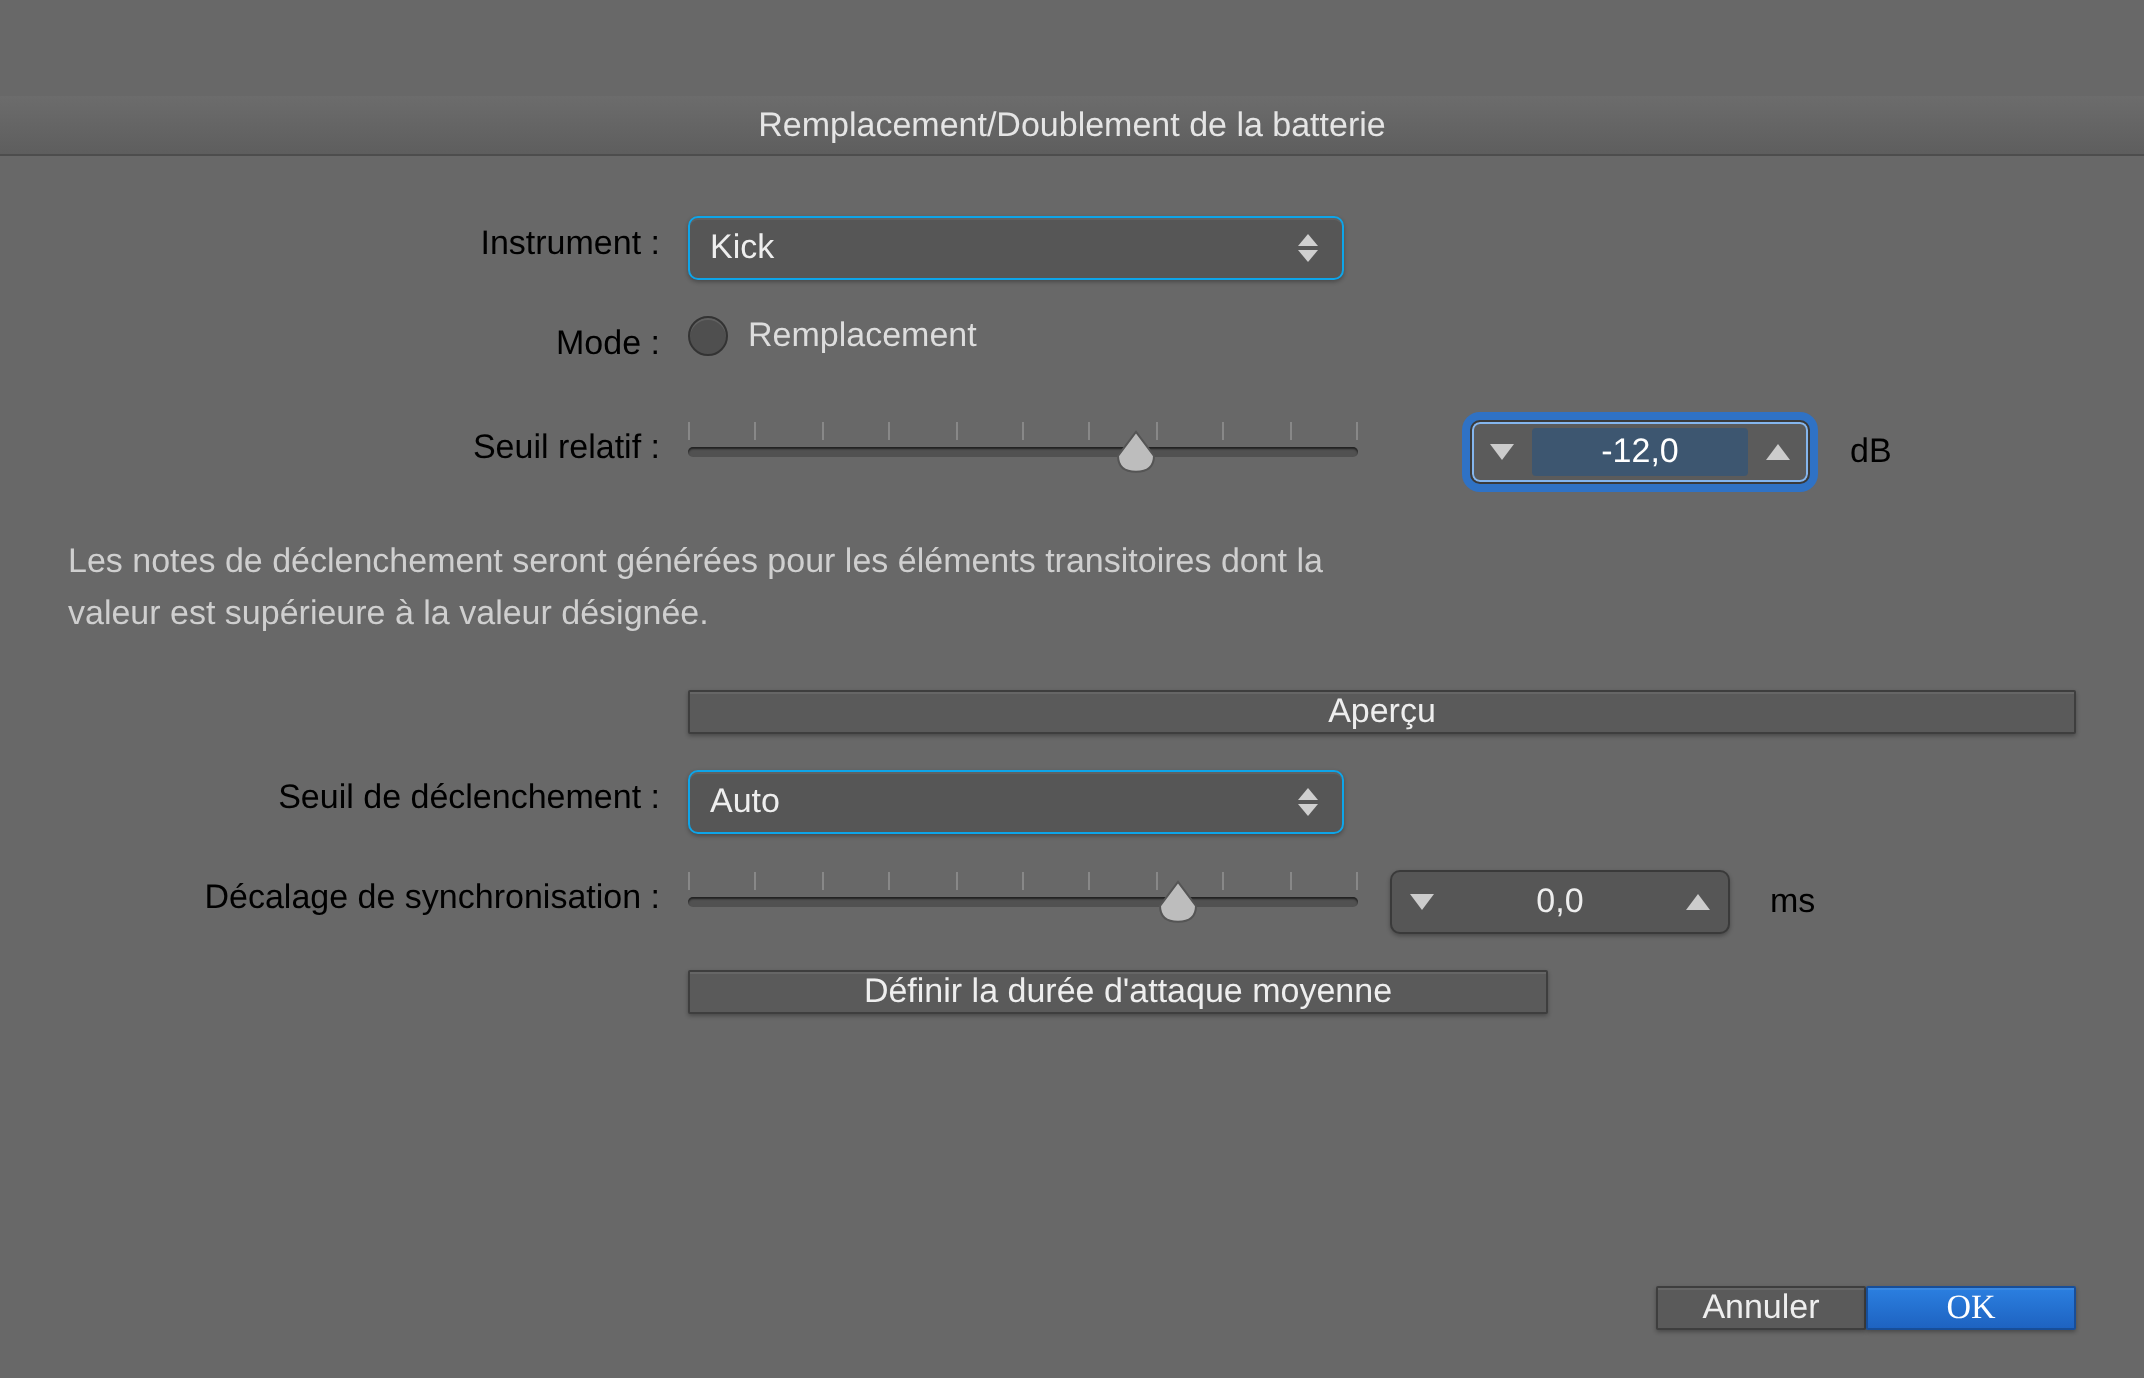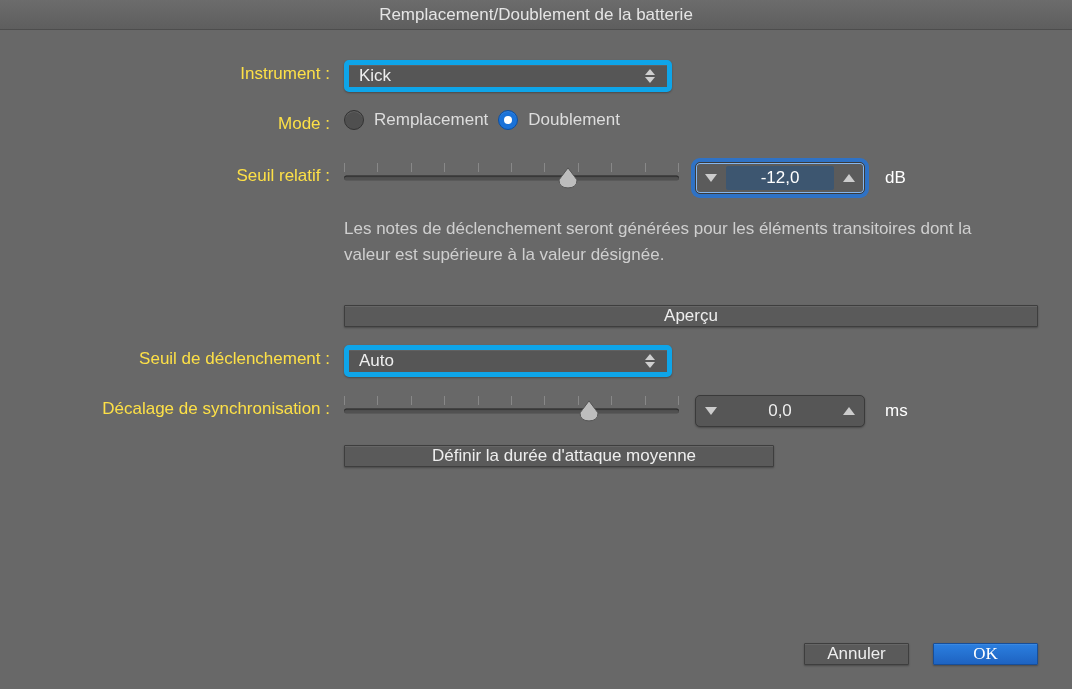--- a/index.html
+++ b/index.html
@@ -13,46 +13,47 @@
     overflow: hidden;
   }
   .titlebar {
     height: 30px;
     line-height: 30px;
     text-align: center;
     color: #e5e5e5;
     font-size: 17px;
     border-bottom: 1px solid #4d4d4d;
     background: linear-gradient(#6c6c6c,#5e5e5e);
+    margin-top: 48px;
   }
   .content {
     padding: 30px 34px 20px 34px;
   }
   .row {
     display: flex;
     align-items: flex-start;
     margin-bottom: 18px;
   }
   .label-col {
     width: 310px;
     text-align: right;
     padding-right: 14px;
     padding-top: 4px;
-    color: #fde047;
+    color: #000000;
   }
   .field-col {
     flex: 1;
     display: flex;
     flex-direction: column;
   }
   .select {
     width: 328px;
     height: 32px;
     background: #565656;
-    border: 5px solid #0ea5e9;
+    border: 1px solid #0ea5e9;
     border-radius: 5px;
     display: flex;
     align-items: center;
     padding: 0 10px;
     color: #eee;
     position: relative;
     box-shadow: 0 1px 0 rgba(255,255,255,0.07) inset, 0 1px 2px rgba(0,0,0,0.3);
   }
   .select .chev {
     position: absolute;
@@ -113,43 +114,44 @@
   .stepper-dec, .stepper-inc {
     width:30px; height:100%; display:flex; align-items:center; justify-content:center;
     cursor:pointer;
   }
   .stepper-val {
     flex:1; text-align:center; font-variant-numeric: tabular-nums;
   }
   .stepper.focused {
     box-shadow: 0 0 0 4px #2f72c5, inset 0 0 0 1px #85b6ee;
     background:#5b5b5b;
+    margin-left:40px;
   }
   .stepper.focused .stepper-val {
     background:#3d5670; border-radius:2px; padding:2px 10px; color:#fff;
   }
-  .unit { color:#ffffff; margin-left:4px; }
+  .unit { color:#000000; margin-left:4px; }
   .desc {
     color:#cfcfcf; line-height:1.5; max-width:670px; margin-top:4px;
   }
   .btn {
     height:22px; padding:0 18px; background:#5a5a5a;
     border:1px solid #3e3e3e; border-radius:1px; color:#eee;
     display:inline-flex; align-items:center; justify-content:center;
     box-shadow: 0 1px 0 rgba(255,255,255,0.08) inset, 0 1px 2px rgba(0,0,0,0.3);
     cursor:pointer; font-size:17px;
   }
   .btn.wide { width:430px;padding-left:28px; }
   .btn.primary {
     background: linear-gradient(#2b7fe0,#1e63c1);
     border-color:#174e99; color:#fff;font-family:Liberation Serif, serif;
   }
   .footer {
     position:absolute; bottom:24px; right:34px;
-    display:flex; gap:24px;padding-left:21px;
+    display:flex; gap:0;padding-left:21px;
   }
   .footer .btn { min-width:105px; }
 </style>
 </head>
 <body>
 
 <div class="titlebar">Remplacement/Doublement de la batterie</div>
 
 <div class="content">
 
@@ -171,24 +173,20 @@
   </div>
 
   <div class="row">
     <div class="label-col">Mode :</div>
     <div class="field-col">
       <div class="radio-group">
         <div class="radio">
           <span class="radio-dot"></span>
           <span>Remplacement</span>
         </div>
-        <div class="radio">
-          <span class="radio-dot selected"></span>
-          <span>Doublement</span>
-        </div>
       </div>
     </div>
   </div>
 
   <div class="row" style="margin-top:28px;">
     <div class="label-col">Seuil relatif :</div>
     <div class="field-col">
       <div class="slider-row">
         <div class="slider">
           <div class="slider-ticks">
@@ -222,21 +220,21 @@
             <svg width="12" height="8" viewBox="0 0 12 8">
                 <path d="M0 8 L6 0 L12 8" fill="#ccc"></path>
               </svg>
           </div>
         </div>
         <span class="unit">dB</span>
       </div>
     </div>
   </div>
 
-  <div class="row" style="margin-top:10px; margin-bottom:38px;">
+  <div class="row" style="margin-top:10px; margin-bottom:26px;flex-direction:column;">
     <div class="label-col"></div>
     <div class="field-col">
       <div class="desc">Les notes de déclenchement seront générées pour les éléments transitoires dont la valeur est supérieure à la valeur désignée.</div>
     </div>
   </div>
 
   <div class="row">
     <div class="label-col"></div>
     <div class="field-col">
       <div class="btn">Aperçu</div>

